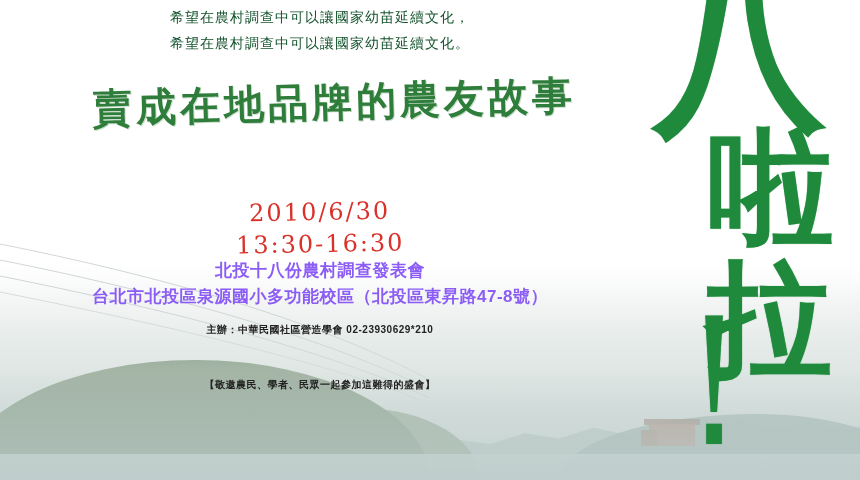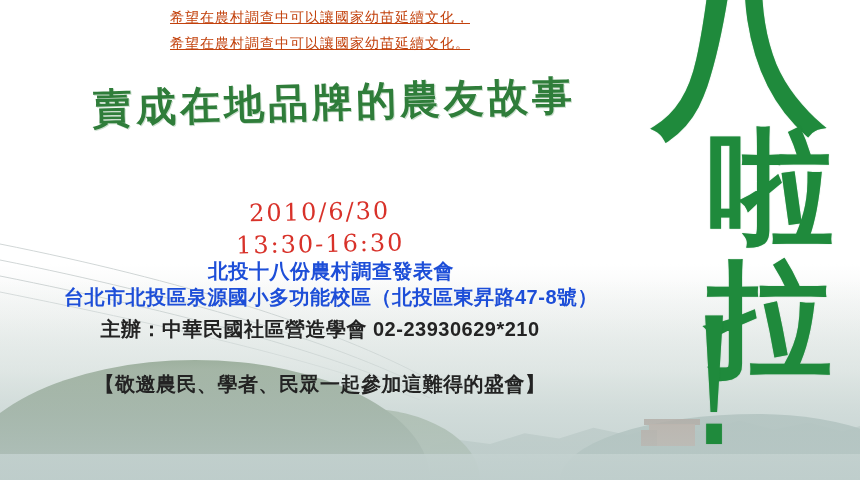--- a/index.html
+++ b/index.html
@@ -161,25 +161,24 @@
   .brush-3 { top: 270px;  font-size: 126px; right: 20px; }
   .brush-4 { top: 318px;  font-size: 150px; right: 62px; font-weight: 400; transform: scaleY(1.25); }
 
   
   .top-lines {
     position: absolute;
     left: 0;
     top: 4px;
     width: 640px;
     text-align: center;
-    color: #c2410c;
+    color: #14532d;
     font-size: 14px;
     line-height: 26px;
     letter-spacing: 1px;
-    text-decoration: underline;
   }
   .top-lines div { white-space: nowrap; }
 
   
   .headline {
     position: absolute;
     left: 92px;
     top: 74px;
     width: 540px;
     color: #2f7d3a;
@@ -208,38 +207,37 @@
   }
   .datetime div { white-space: nowrap; }
 
   
   .info-red {
     position: absolute;
     left: 0;
     top: 258px;
     width: 640px;
     text-align: center;
-    color: #1d4ed8;
-    font-size: 20px;
+    color: #8b5cf6;
+    font-size: 17px;
     line-height: 26px;
     font-weight: 700;
     letter-spacing: 0.5px;
-    padding-left: 11px;
   }
   .info-red div { white-space: nowrap; }
 
   
   .info-dark {
     position: absolute;
     left: 0;
     top: 316px;
     width: 640px;
     text-align: center;
     color: #232323;
-    font-size: 20px;
+    font-size: 10px;
     line-height: 27px;
     font-weight: 700;
     letter-spacing: 0.5px;
   }
   .info-dark div { white-space: nowrap; }
   .info-dark .bracket-line { letter-spacing: 0.5px; margin-top: 28px; }
 </style>
 </head>
 <body>
 

